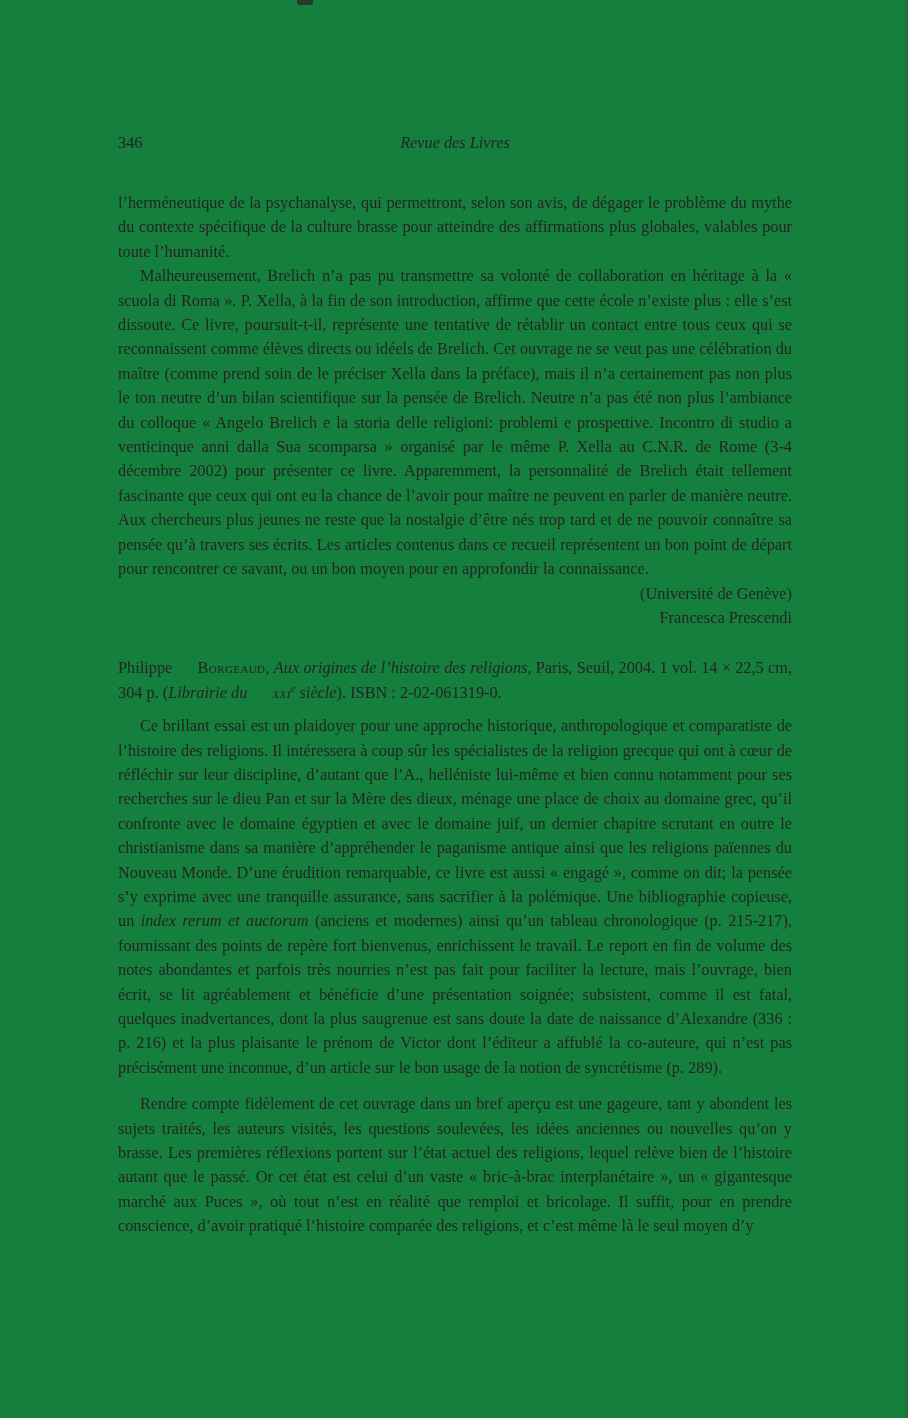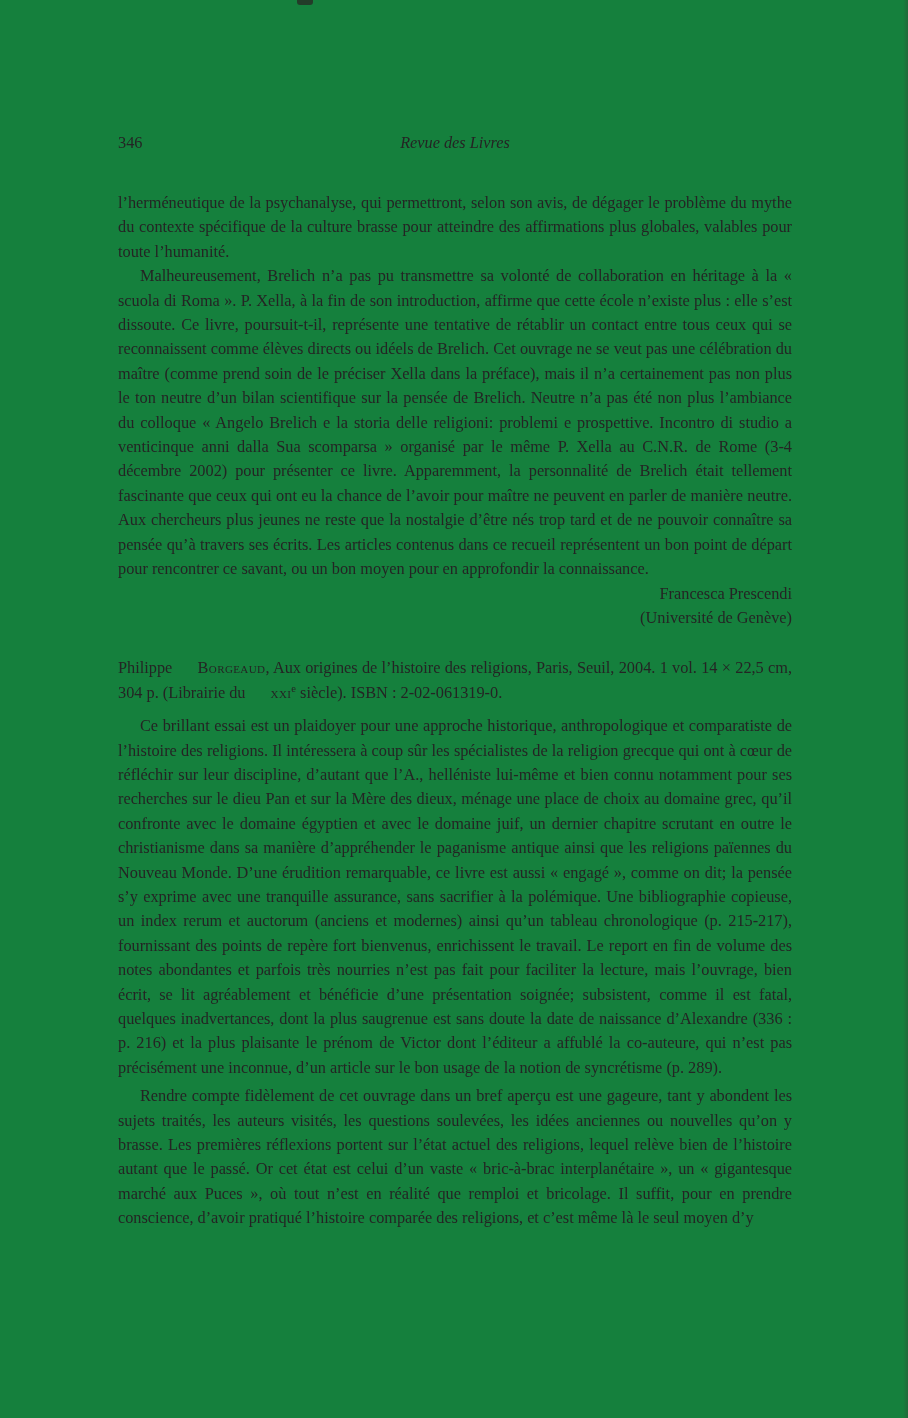--- a/index.html
+++ b/index.html
@@ -55,22 +55,22 @@
   }
   .para { text-indent: 22px; }
   .para.no-indent { text-indent: 0; }
   .signature { text-align: right; }
   .heading {
     margin-top: 26px;
     margin-bottom: 9px;
     text-indent: 0;
     text-align: justify;
   }
-  .closing { margin-top: 4px; }
-  .italic { }
+  .closing { margin-top: 12px; }
+  .italic { font-style: italic; }
   .smallcaps { font-variant: small-caps; letter-spacing: 0.4px; margin-left: 21px; }
   .sup { vertical-align: super; font-size: 0.65em; line-height: 0; }
 </style>
 </head>
 <body>
 
 <div class="page">
   <div class="scan-speck"></div>
   <div class="scan-edge"></div>
 
@@ -79,22 +79,22 @@
     <header class="running-head">
       <span class="page-num">346</span>
       <span class="running-title">Revue des Livres</span>
     </header>
 
     <p class="para no-indent">l’herméneutique de la psychanalyse, qui permettront, selon son avis, de dégager le problème du mythe du contexte spécifique de la culture brasse pour atteindre des affirmations plus globales, valables pour toute l’humanité.</p>
 
     <p class="para">Malheureusement, Brelich n’a pas pu transmettre sa volonté de collaboration en héritage à la « scuola di Roma ». P. Xella, à la fin de son introduction, affirme que cette école n’existe plus : elle s’est dissoute. Ce livre, poursuit-t-il, représente une tentative de rétablir un contact entre tous ceux qui se reconnaissent comme élèves directs ou idéels de Brelich. Cet ouvrage ne se veut pas une célébration du maître (comme prend soin de le préciser Xella dans la préface), mais il n’a certainement pas non plus le ton neutre d’un bilan scientifique sur la pensée de Brelich. Neutre n’a pas été non plus l’ambiance du colloque « Angelo Brelich e la storia delle religioni: problemi e prospettive. Incontro di studio a venticinque anni dalla Sua scomparsa » organisé par le même P. Xella au C.N.R. de Rome (3-4 décembre 2002) pour présenter ce livre. Apparemment, la personnalité de Brelich était tellement fascinante que ceux qui ont eu la chance de l’avoir pour maître ne peuvent en parler de manière neutre. Aux chercheurs plus jeunes ne reste que la nostalgie d’être nés trop tard et de ne pouvoir connaître sa pensée qu’à travers ses écrits. Les articles contenus dans ce recueil représentent un bon point de départ pour rencontrer ce savant, ou un bon moyen pour en approfondir la connaissance.</p>
 
     <div class="signature">
+      <div>(Université de Genève)</div>
       <div>Francesca Prescendi</div>
-      <div>(Université de Genève)</div>
     </div>
 
     <p class="heading"><span>Philippe </span><span class="smallcaps">Borgeaud</span><span>, </span><span class="italic">Aux origines de l’histoire des religions</span><span>, Paris, Seuil, 2004. 1 vol. 14 × 22,5 cm, 304 p. (</span><span class="italic">Librairie du </span><span class="italic smallcaps">xxi</span><span class="italic sup">e</span><span class="italic"> siècle</span><span>). ISBN : 2-02-061319-0.</span></p>
 
     <p class="para"><span>Ce brillant essai est un plaidoyer pour une approche historique, anthropologique et comparatiste de l’histoire des religions. Il intéressera à coup sûr les spécialistes de la religion grecque qui ont à cœur de réfléchir sur leur discipline, d’autant que l’A., helléniste lui-même et bien connu notamment pour ses recherches sur le dieu Pan et sur la Mère des dieux, ménage une place de choix au domaine grec, qu’il confronte avec le domaine égyptien et avec le domaine juif, un dernier chapitre scrutant en outre le christianisme dans sa manière d’appréhender le paganisme antique ainsi que les religions païennes du Nouveau Monde. D’une érudition remarquable, ce livre est aussi « engagé », comme on dit; la pensée s’y exprime avec une tranquille assurance, sans sacrifier à la polémique. Une bibliographie copieuse, un </span><span class="italic">index rerum et auctorum</span><span> (anciens et modernes) ainsi qu’un tableau chronologique (p. 215-217), fournissant des points de repère fort bienvenus, enrichissent le travail. Le report en fin de volume des notes abondantes et parfois très nourries n’est pas fait pour faciliter la lecture, mais l’ouvrage, bien écrit, se lit agréablement et bénéficie d’une présentation soignée; subsistent, comme il est fatal, quelques inadvertances, dont la plus saugrenue est sans doute la date de naissance d’Alexandre (336 : p. 216) et la plus plaisante le prénom de Victor dont l’éditeur a affublé la co-auteure, qui n’est pas précisément une inconnue, d’un article sur le bon usage de la notion de syncrétisme (p. 289).</span></p>
 
     <p class="para closing">Rendre compte fidèlement de cet ouvrage dans un bref aperçu est une gageure, tant y abondent les sujets traités, les auteurs visités, les questions soulevées, les idées anciennes ou nouvelles qu’on y brasse. Les premières réflexions portent sur l’état actuel des religions, lequel relève bien de l’histoire autant que le passé. Or cet état est celui d’un vaste « bric-à-brac interplanétaire », un « gigantesque marché aux Puces », où tout n’est en réalité que remploi et bricolage. Il suffit, pour en prendre conscience, d’avoir pratiqué l’histoire comparée des religions, et c’est même là le seul moyen d’y</p>
 
   </div>
 </div>

